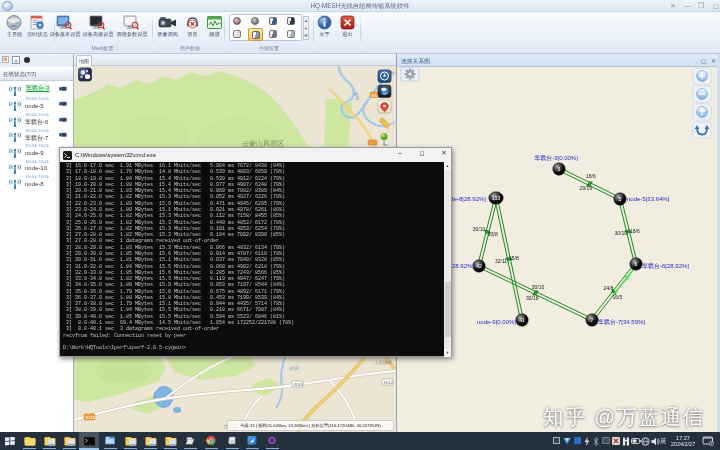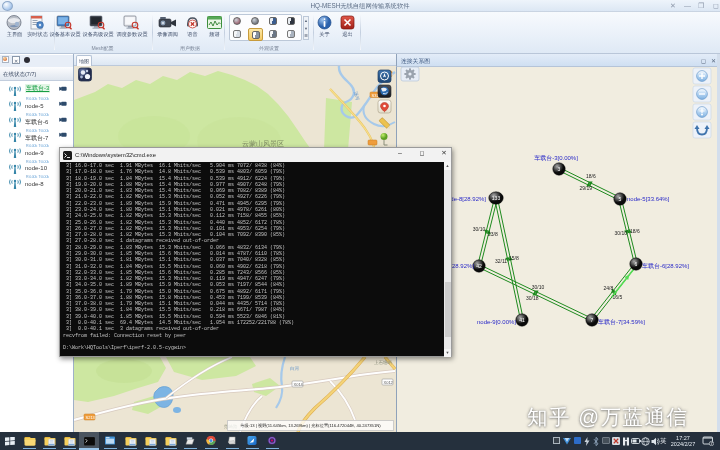--- a/index.html
+++ b/index.html
@@ -23,21 +23,21 @@
 #statusbar{left:227px;top:420px;width:167px;height:11px;background:rgba(255,255,255,0.78);border:1px solid rgba(160,160,160,0.5);font-size:4.2px;color:#1c1c1c;line-height:10px;text-align:center;white-space:nowrap;z-index:30;}
 #topoheader{left:396px;top:54px;width:324px;height:13px;background:linear-gradient(#e3ecf8,#cfdff2);border-bottom:1px solid #b5c4d8;border-left:1px solid #8fa2ba;}
 #topoheader .t{position:absolute;left:4px;top:3px;font-size:5.8px;color:#3b567e;}
 #cmdwin{left:59px;top:147px;width:393px;height:210px;z-index:50;background:#0c0c0c;border:1px solid #9a9a9a;box-shadow:1px 2px 5px rgba(0,0,0,0.45);}
 #cmdtitle{left:0;top:0;width:391px;height:13.5px;background:#f2f2f2;font-size:5.8px;color:#1a1a1a;}
 #cmdtext{left:3px;top:15px;font-family:"Liberation Mono",monospace;font-size:5px;line-height:6.28px;color:#c6c6c6;white-space:pre;}
 #cmdscroll{right:0;top:14px;width:7px;height:195px;background:#e9e9e9;}
 #taskbar{left:0;top:432px;width:720px;height:18px;background:#25303d;z-index:100;}
 .tbicon{top:436px;width:10px;height:9px;}
 .tbline{top:447.5px;height:1.5px;width:14px;background:#7fb2dd;position:absolute;}
-#watermark{left:527px;top:403px;z-index:60;font-size:20.5px;color:#fff;letter-spacing:1.5px;text-shadow:0 0 3px rgba(90,90,90,0.8),0 1px 2px rgba(120,120,120,0.6);white-space:nowrap;}
+#watermark{left:543px;top:403px;z-index:60;font-size:20.5px;color:#fff;letter-spacing:1.5px;text-shadow:0 0 3px rgba(90,90,90,0.8),0 1px 2px rgba(120,120,120,0.6);white-space:nowrap;}
 svg text{font-family:"Liberation Sans",sans-serif;}
 #taskbar ~ div svg{display:block;}
 .tray svg{display:block;}
 </style>
 </head>
 <body>
 <div class="abs" id="titlebar">
     <div class="ttl">HQ-MESH无线自组网传输系统软件</div>
   </div>
 <div class="abs" id="appbtn"></div>

